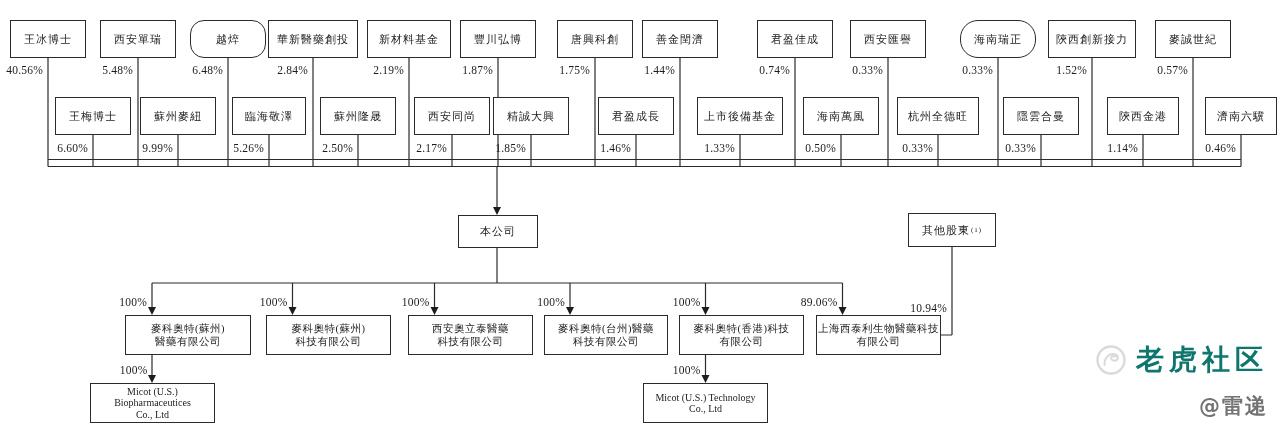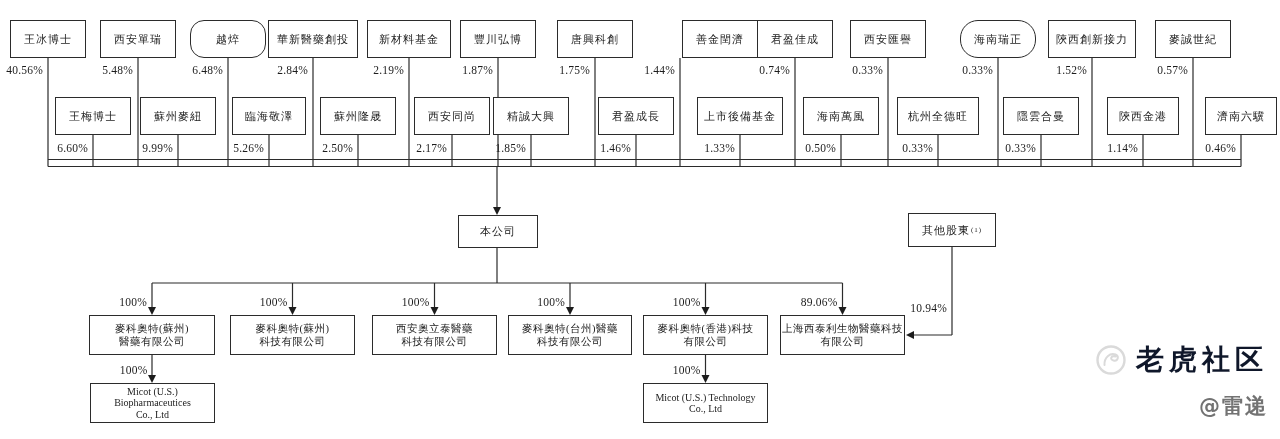--- a/index.html
+++ b/index.html
@@ -8,28 +8,28 @@
     font-family:"Liberation Serif","DejaVu Serif",serif;color:#1c1c1c;
     overflow:hidden;
   }
   #connectors{position:absolute;left:0;top:0;z-index:1;}
   .box{
     position:absolute;z-index:2;box-sizing:border-box;
     border:1px solid #2b2b2b;background:#ffffff;
     display:flex;align-items:center;justify-content:center;
     text-align:center;font-size:11px;letter-spacing:1px;line-height:13px;
   }
-  .box.sub{white-space:pre-line;font-size:10.5px;letter-spacing:.5px;line-height:13px;}
+  .box.sub{white-space:pre-line;font-size:10.5px;letter-spacing:.5px;line-height:13px;margin-left:36px;}
   .box.us{white-space:pre-line;font-size:10px;letter-spacing:0;line-height:11.5px;}
   .pct{position:absolute;z-index:2;font-size:11.5px;letter-spacing:.2px;white-space:nowrap;}
   .box sup{font-size:7px;line-height:0;margin-left:1px;}
   
   .wm{
     position:absolute;right:12px;top:341px;z-index:3;display:flex;align-items:center;gap:9px;
-    font-family:"DejaVu Sans","Liberation Sans",sans-serif;font-weight:bold;color:#0f172a;
+    font-family:"DejaVu Sans","Liberation Sans",sans-serif;font-weight:bold;color:#0f766e;
   }
   .wm-brand{font-size:28px;letter-spacing:5px;}
   .wm-handle{
     position:absolute;right:12px;top:392px;z-index:3;color:#737373;
     font-family:"DejaVu Sans","Liberation Sans",sans-serif;font-weight:bold;
     font-size:21px;letter-spacing:2px;
   }
 </style>
 </head>
 <body>
@@ -96,21 +96,21 @@
     <div class="box" style="left: 190px; top: 20px; width: 76px; height: 38px; border-radius: 14px;">越焠</div>
     <div class="pct" style="right: 1057px; top: 64px;">6.48%</div>
     <div class="box" style="left: 268px; top: 20px; width: 90px; height: 38px;">華新醫藥創投</div>
     <div class="pct" style="right: 972px; top: 64px;">2.84%</div>
     <div class="box" style="left: 367px; top: 20px; width: 84px; height: 38px;">新材料基金</div>
     <div class="pct" style="right: 876px; top: 64px;">2.19%</div>
     <div class="box" style="left: 460px; top: 20px; width: 76px; height: 38px;">豐川弘博</div>
     <div class="pct" style="right: 787px; top: 64px;">1.87%</div>
     <div class="box" style="left: 557px; top: 20px; width: 76px; height: 38px;">唐興科創</div>
     <div class="pct" style="right: 690px; top: 64px;">1.75%</div>
-    <div class="box" style="left: 642px; top: 20px; width: 76px; height: 38px; margin-left: 40px;">善金閏濟</div>
+    <div class="box" style="left: 642px; top: 20px; width: 76px; height: 38px;">善金閏濟</div>
     <div class="pct" style="right: 605px; top: 64px;">1.44%</div>
     <div class="box" style="left: 757px; top: 20px; width: 76px; height: 38px;">君盈佳成</div>
     <div class="pct" style="right: 490px; top: 64px;">0.74%</div>
     <div class="box" style="left: 850px; top: 20px; width: 76px; height: 38px;">西安匯譽</div>
     <div class="pct" style="right: 397px; top: 64px;">0.33%</div>
     <div class="box" style="left: 960px; top: 20px; width: 76px; height: 38px; border-radius: 18px;">海南瑞正</div>
     <div class="pct" style="right: 287px; top: 64px;">0.33%</div>
     <div class="box" style="left: 1048px; top: 20px; width: 88px; height: 38px;">陝西創新接力</div>
     <div class="pct" style="right: 193px; top: 64px;">1.52%</div>
     <div class="box" style="left: 1155px; top: 20px; width: 76px; height: 38px;">麥誠世紀</div>

